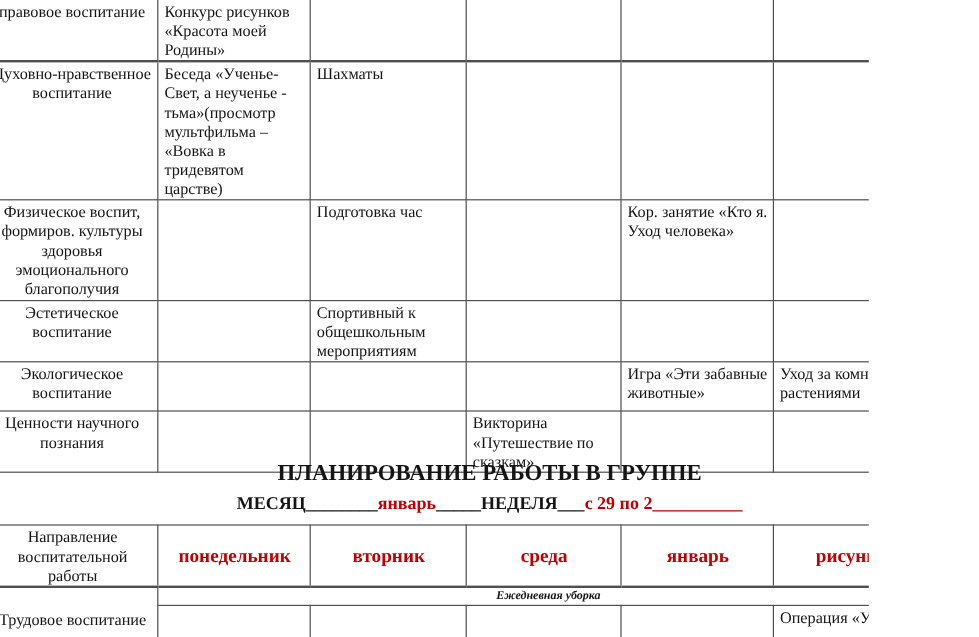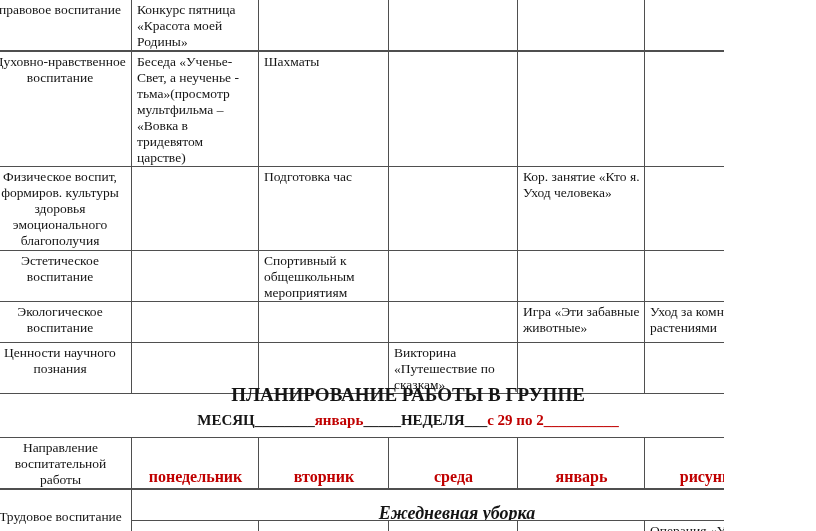--- a/index.html
+++ b/index.html
@@ -28,47 +28,47 @@
     position:absolute;top:411px;left:0;width:816px;text-align:center;
     font-weight:bold;font-size:15px;line-height:19px;white-space:pre;
   }
   .seg-red{color:#c00000;}
   .seg-black{color:#151515;}
   
   .tbl-bottom{top:437px;left:-12px;width:793px;}
   .tbl-bottom tr.hdr td{border-bottom-width:2px;}
   .tbl-bottom td.day{
     text-align:center;vertical-align:bottom;color:#c00000;font-weight:bold;
-    font-size:16px;padding-bottom:3px;
+    font-size:16px;padding-bottom:16px;
   }
   .tbl-bottom td.dirhdr{text-align:center;vertical-align:top;}
   .tbl-bottom td.trud{text-align:center;vertical-align:top;padding-top:19px;}
   .tbl-bottom td.uborka{
     text-align:center;font-weight:bold;font-style:italic;
-    padding-top:16px;line-height:14px;font-size:18px;
+    padding-top:0;line-height:14px;font-size:10px;
   }
 </style>
 </head>
 <body>
 
 <div class="page">
 
   <table class="tbl-top">
     <colgroup>
       <col style="width:143px">
         <col style="width:127px">
         <col style="width:130px">
       <col style="width:129px">
         <col style="width:127px">
         <col style="width:137px">
     </colgroup>
     <tbody>
         <tr style="height:46px">
       <td class="c1">правовое воспитание</td>
-      <td>Конкурс пятница «Красота моей Родины»</td>
+      <td>Конкурс рисунков «Красота моей Родины»</td>
       <td></td>
       <td></td>
       <td></td>
       <td></td>
     </tr>
     <tr style="height:112px">
       <td class="c1">Духовно-нравственное воспитание</td>
       <td>Беседа «Ученье-Свет, а неученье - тьма»(просмотр мультфильма – «Вовка в тридевятом царстве)</td>
       <td>Шахматы</td>
       <td></td>

